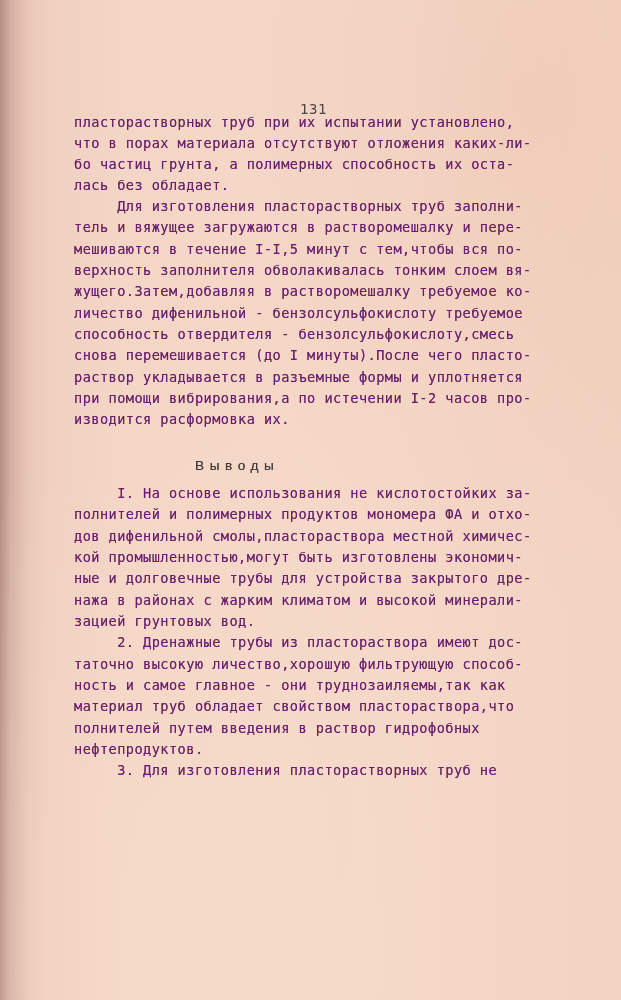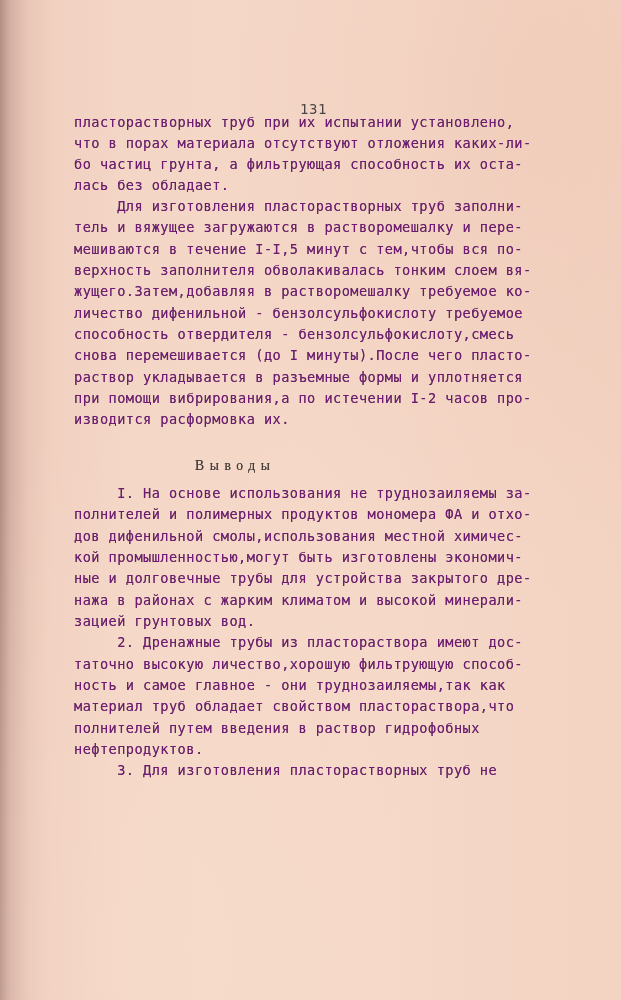--- a/index.html
+++ b/index.html
@@ -51,62 +51,62 @@
     color: #701a75;
     line-height: 16px;
     height: 16px;
     text-shadow: 0 0 0.4px rgba(40,35,33,0.6);
   }
   .heading {
     position: absolute;
     left: 195px;
     top: 458px;
     white-space: pre;
-    font-family: Liberation Serif, serif;
+    font-family: Liberation Sans, sans-serif;
     font-size: 13.6px;
     letter-spacing: 5.6px;
     color: #3f3a38;
     text-shadow: 0 0 0.4px rgba(40,35,33,0.6);
   }
 </style>
 </head>
 <body>
 
 <div class="page">
   <div class="stain"></div>
 
   <div class="page-number"><span>131</span></div>
 
   <div>
     <div class="line" style="top:114px">пласторастворных труб при их испытании установлено,</div>
     <div class="line" style="top:135px">что в порах материала отсутствуют отложения каких-ли-</div>
-    <div class="line" style="top:156px">бо частиц грунта, а фильтрующая способность их оста-</div>
+    <div class="line" style="top:156px">бо частиц грунта, а полимерных способность их оста-</div>
     <div class="line" style="top:177px">лась без обладает.</div>
   </div>
 
   <div>
     <div class="line" style="top:198px">     Для изготовления пласторастворных труб заполни-</div>
     <div class="line" style="top:219px">тель и вяжущее загружаются в растворомешалку и пере-</div>
     <div class="line" style="top:241px">мешиваются в течение I-I,5 минут с тем,чтобы вся по-</div>
     <div class="line" style="top:262px">верхность заполнителя обволакивалась тонким слоем вя-</div>
     <div class="line" style="top:283px">жущего.Затем,добавляя в растворомешалку требуемое ко-</div>
     <div class="line" style="top:305px">личество дифенильной - бензолсульфокислоту требуемое</div>
     <div class="line" style="top:326px">способность отвердителя - бензолсульфокислоту,смесь</div>
     <div class="line" style="top:347px">снова перемешивается (до I минуты).После чего пласто-</div>
     <div class="line" style="top:369px">раствор укладывается в разъемные формы и уплотняется</div>
     <div class="line" style="top:390px">при помощи вибрирования,а по истечении I-2 часов про-</div>
     <div class="line" style="top:411px">изводится расформовка их.</div>
   </div>
 
   <div class="heading">Выводы</div>
 
   <div>
-    <div class="line" style="top:485px">     I. На основе использования не труднозаиляемы за-</div>
+    <div class="line" style="top:485px">     I. На основе использования не кислотостойких за-</div>
     <div class="line" style="top:506px">полнителей и полимерных продуктов мономера ФА и отхо-</div>
-    <div class="line" style="top:528px">дов дифенильной смолы,использования местной химичес-</div>
+    <div class="line" style="top:528px">дов дифенильной смолы,пластораствора местной химичес-</div>
     <div class="line" style="top:549px">кой промышленностью,могут быть изготовлены экономич-</div>
     <div class="line" style="top:570px">ные и долговечные трубы для устройства закрытого дре-</div>
     <div class="line" style="top:592px">нажа в районах с жарким климатом и высокой минерали-</div>
     <div class="line" style="top:613px">зацией грунтовых вод.</div>
   </div>
 
   <div>
     <div class="line" style="top:634px">     2. Дренажные трубы из пластораствора имеют дос-</div>
     <div class="line" style="top:656px">таточно высокую личество,хорошую фильтрующую способ-</div>
     <div class="line" style="top:677px">ность и самое главное - они труднозаиляемы,так как</div>

